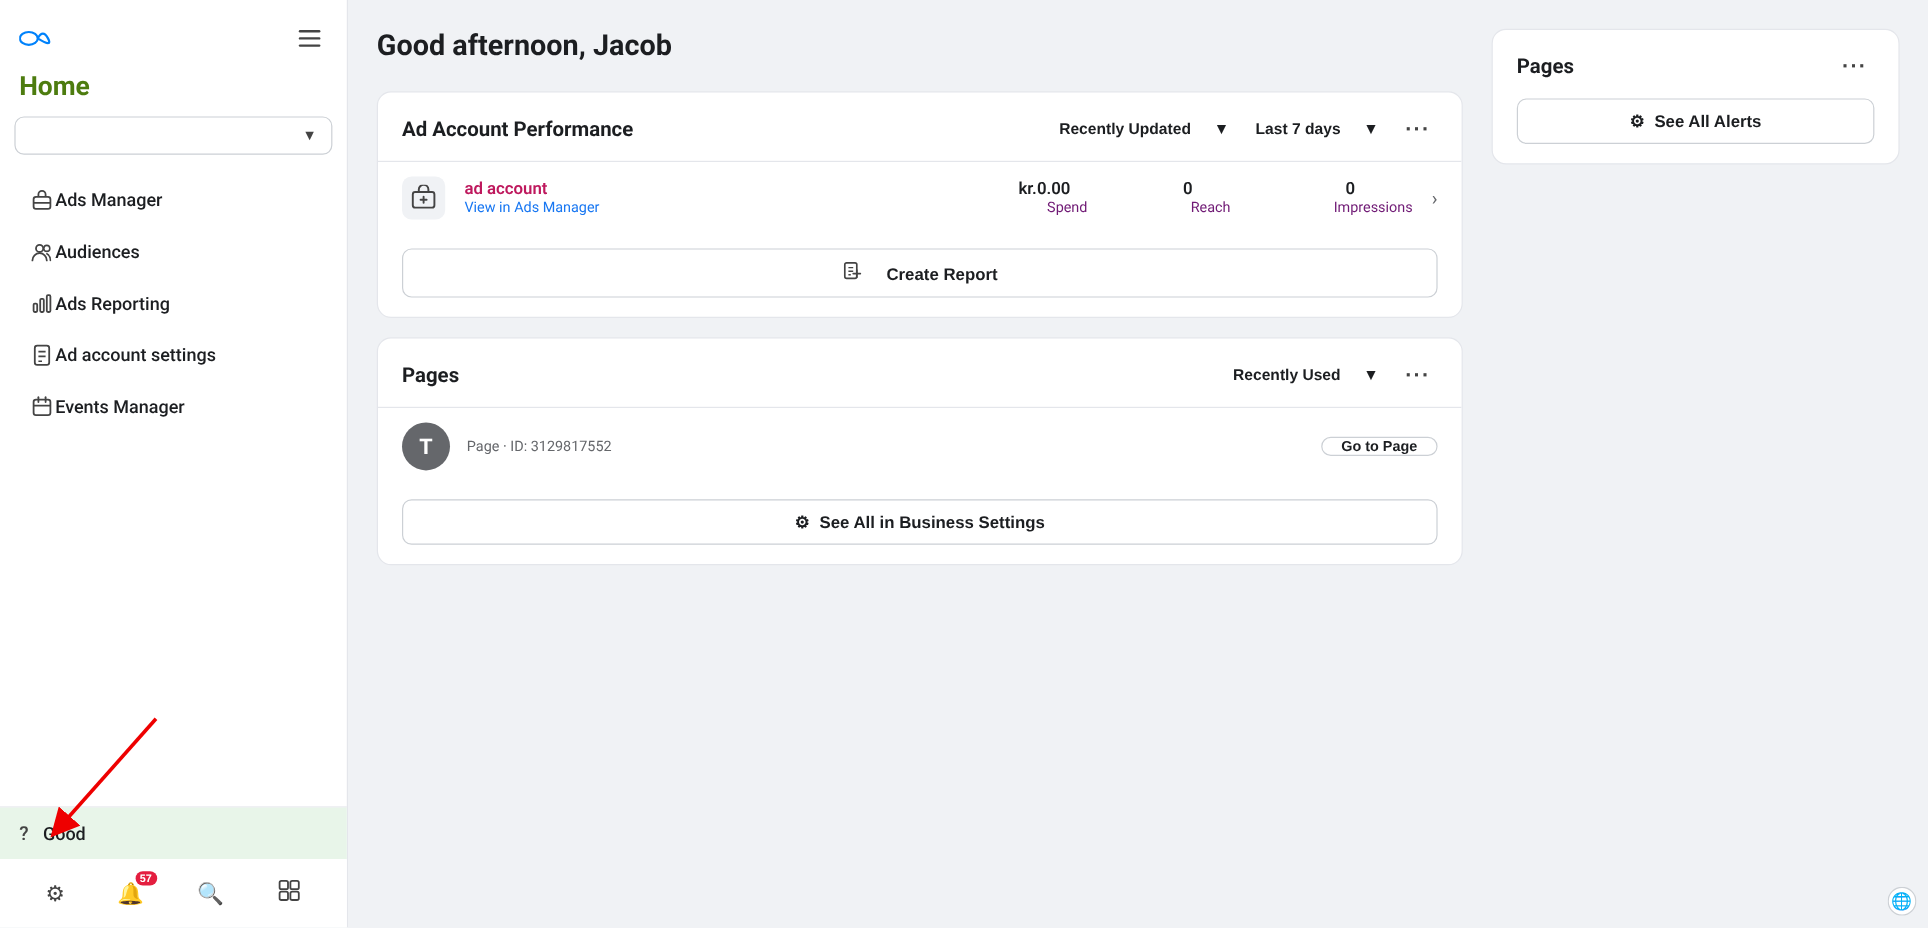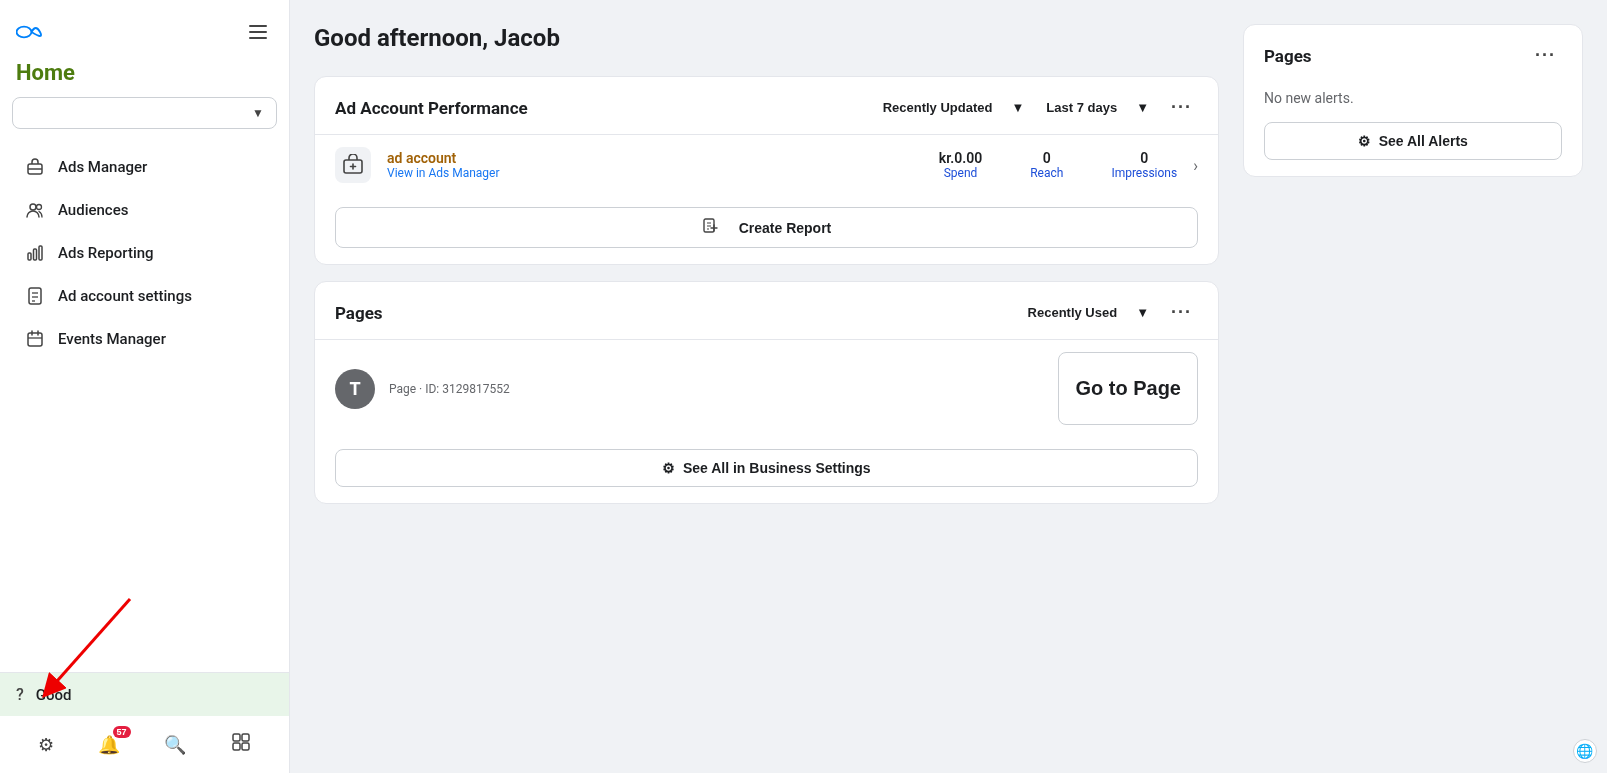--- a/index.html
+++ b/index.html
@@ -70,21 +70,20 @@
       color: #1c1e21;
       flex: 1;
     }
     .chevron-down {
       color: #444;
       font-size: 12px;
     }
     .nav-item {
       display: flex;
       align-items: center;
-      gap: 12px;
       padding: 10px 16px;
       cursor: pointer;
       border-radius: 8px;
       margin: 1px 8px;
       color: #1c1e21;
       font-size: 15px;
       font-weight: 500;
       transition: background 0.1s;
     }
     .nav-icon {
@@ -228,41 +227,42 @@
       font-size: 18px;
       color: #444;
       flex-shrink: 0;
     }
     .ad-account-info {
       flex: 1;
     }
     .ad-account-name {
       font-size: 14px;
       font-weight: 600;
-      color: #a16207;
+      color: #be185d;
     }
     .ad-account-link {
       font-size: 12px;
       color: #1877f2;
       cursor: pointer;
     }
     .ad-stats {
       display: flex;
       gap: 48px;
       align-items: center;
     }
     .stat-item { text-align: center; }
     .stat-value {
       font-size: 14px;
       font-weight: 600;
       color: #1c1e21;
     }
     .stat-label {
       font-size: 12px;
-      color: #1d4ed8;
+      color: #701a75;
+      margin-left: 38px;
     }
     .chevron-right {
       font-size: 16px;
       color: #65676b;
       cursor: pointer;
     }
 
     
     .create-report-btn {
       display: flex;
@@ -309,26 +309,26 @@
     .page-name {
       font-size: 14px;
       font-weight: 600;
       color: #1c1e21;
     }
     .page-id {
       font-size: 12px;
       color: #65676b;
     }
     .goto-page-btn {
-      padding: 24px 16px;
+      padding: 0 16px;
       border: 1px solid #ccd0d5;
       border-radius: 8px;
       background: #fff;
       cursor: pointer;
-      font-size: 20px;
+      font-size: 12px;
       font-weight: 600;
       color: #1c1e21;
       white-space: nowrap;
     }
 
     .see-all-btn {
       display: flex;
       align-items: center;
       justify-content: center;
       gap: 8px;
@@ -636,21 +636,20 @@
         <span>See All in Business Settings</span>
       </button>
     </div>
   </div>
 
   <div class="alerts-panel">
     <div class="alerts-header">
       <span class="alerts-title">Pages</span>
       <button class="more-btn">···</button>
     </div>
-    <div class="no-alerts">No new alerts.</div>
     <button class="see-all-alerts-btn">
       <span>⚙</span>
       <span>See All Alerts</span>
     </button>
   </div>
 </div>
 
 <div class="globe-icon">🌐</div>
 
 </body></html>

